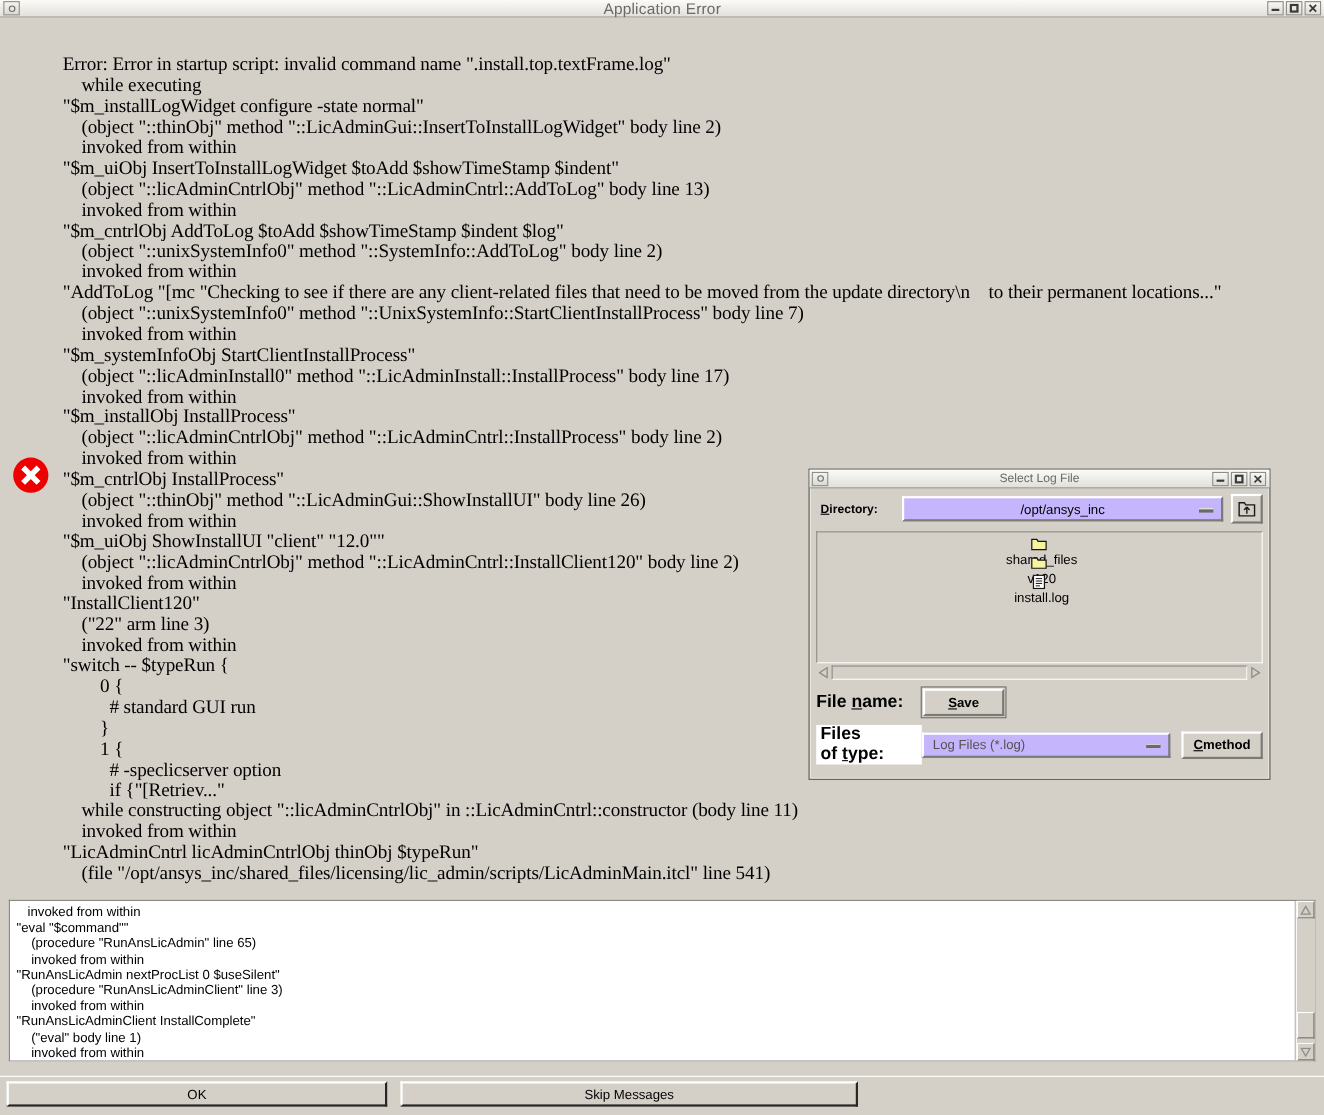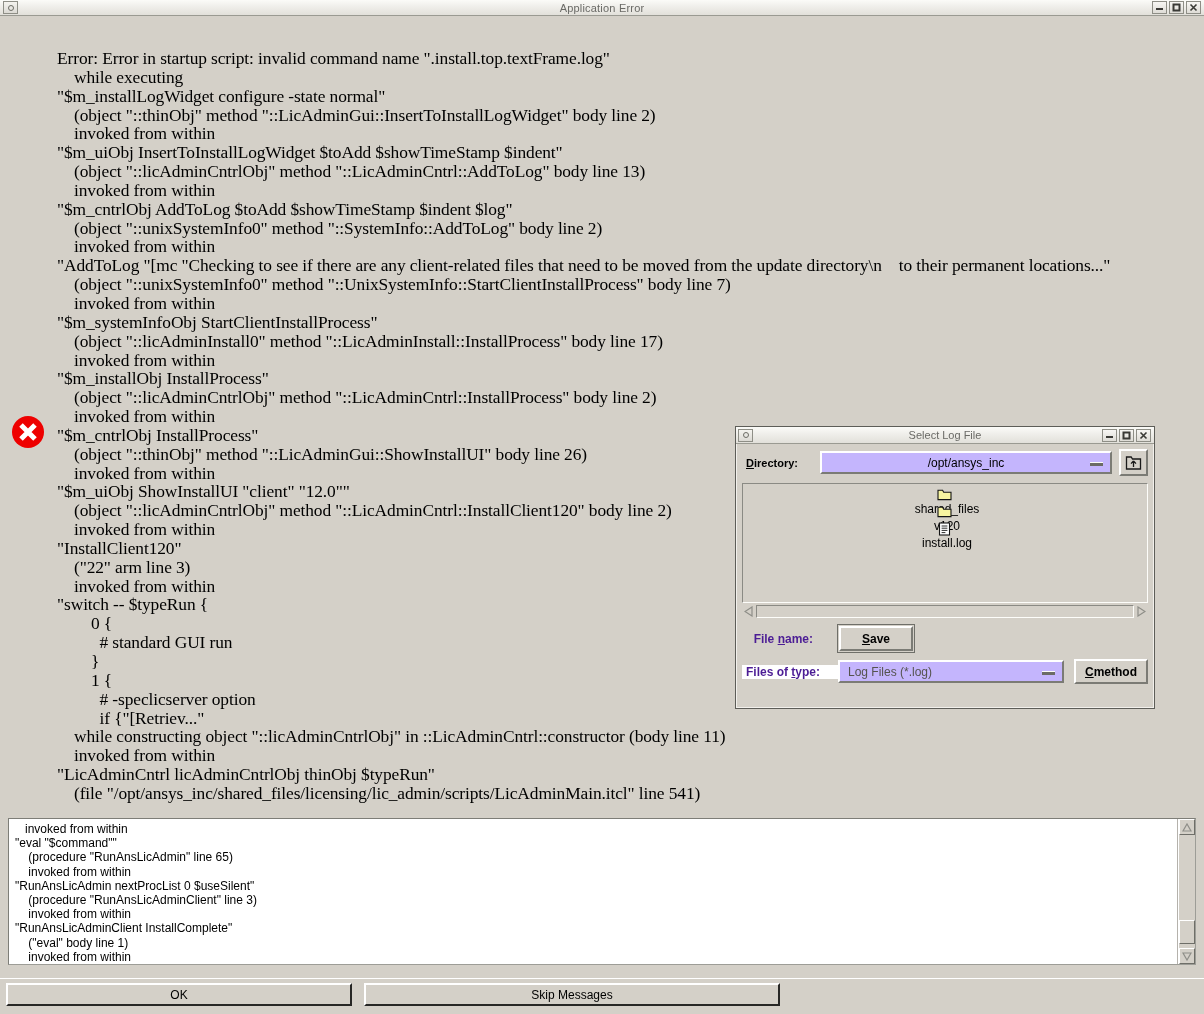--- a/index.html
+++ b/index.html
@@ -31,21 +31,21 @@
     display:flex;align-items:center;justify-content:center;
     box-sizing:border-box;flex:none;
   }
   .tb-icon .dot{
     width:6px;height:6px;border-radius:50%;
     border:1px solid #6d6d66;background:#e8e7e2;
     box-sizing:border-box;
   }
   .tb-title{
     position:absolute;left:0;right:0;text-align:center;
-    font-size:11px;color:#6a6a66;letter-spacing:.2px;
+    font-size:14px;color:#6a6a66;letter-spacing:.2px;
     pointer-events:none;
   }
   .tb-buttons{margin-left:auto;display:flex;gap:2px;padding-right:3px;}
   .tb-btn{
     width:15px;height:13px;box-sizing:border-box;
     background:linear-gradient(to bottom,#f7f6f3,#dedcd6);
     border:1px solid #8e8e86;
     display:flex;align-items:center;justify-content:center;
     font-size:9px;color:#3a3a36;line-height:1;
   }
@@ -215,21 +215,21 @@
     background:#d4d0c8;
   }
   .hs-track{
     flex:1;background:#d4d0c8;
     border:1px solid #8a8a84;
     border-right-color:#fdfdfa;border-bottom-color:#fdfdfa;
     box-sizing:border-box;
   }
   .field-row{display:flex;align-items:center;margin-top:8px;}
   .field-label{
-    font-size:12px;font-weight:bold;color:#4c1d95;
+    font-size:16px;font-weight:bold;color:#000000;
     width:87px;flex:none;text-align:right;padding-right:16px;
     box-sizing:border-box;
   }
   .field-label.white-bg{background:#ffffff;text-align:left;padding-left:4px;width:96px;}
   .text-input{
     flex:1;height:21px;box-sizing:border-box;
     background:#ffffff;
     border:1px solid #8a8a84;
     border-right-color:#fdfdfa;border-bottom-color:#fdfdfa;
     font-size:12px;color:#000;

